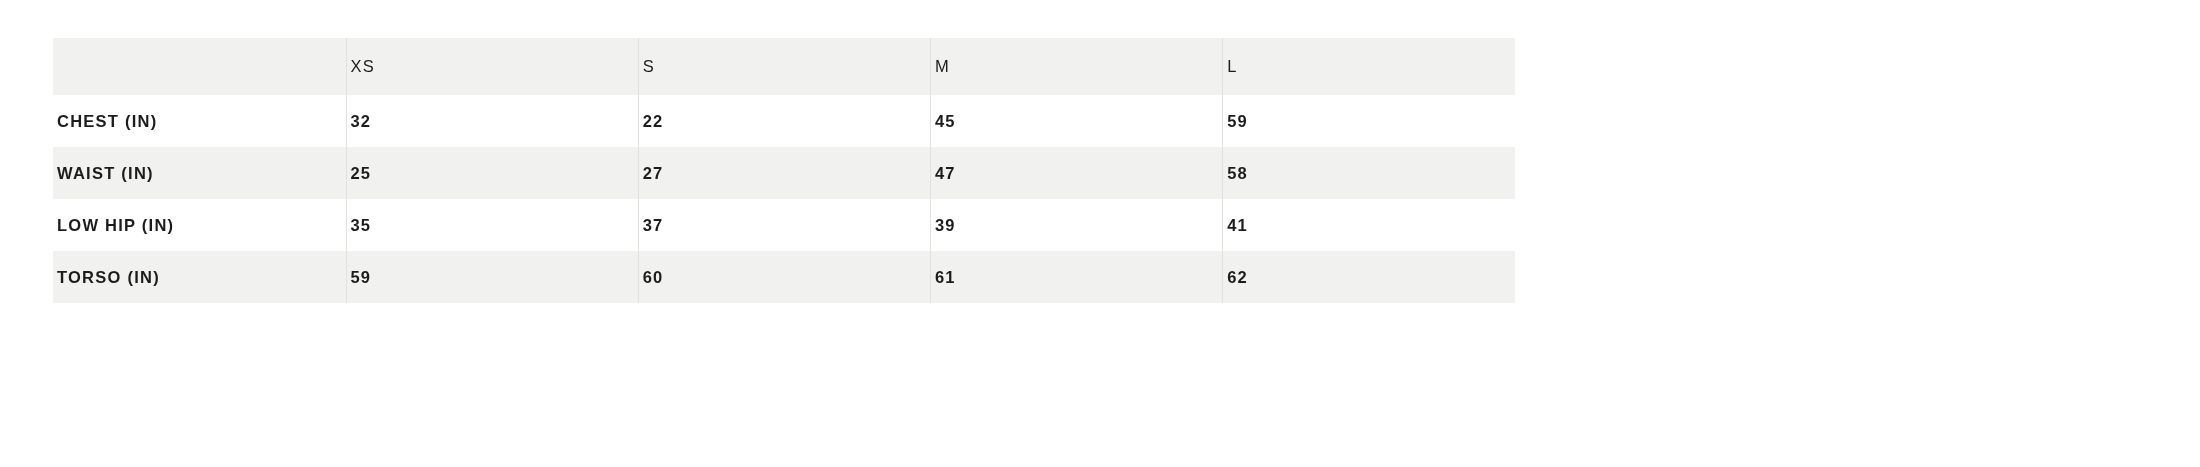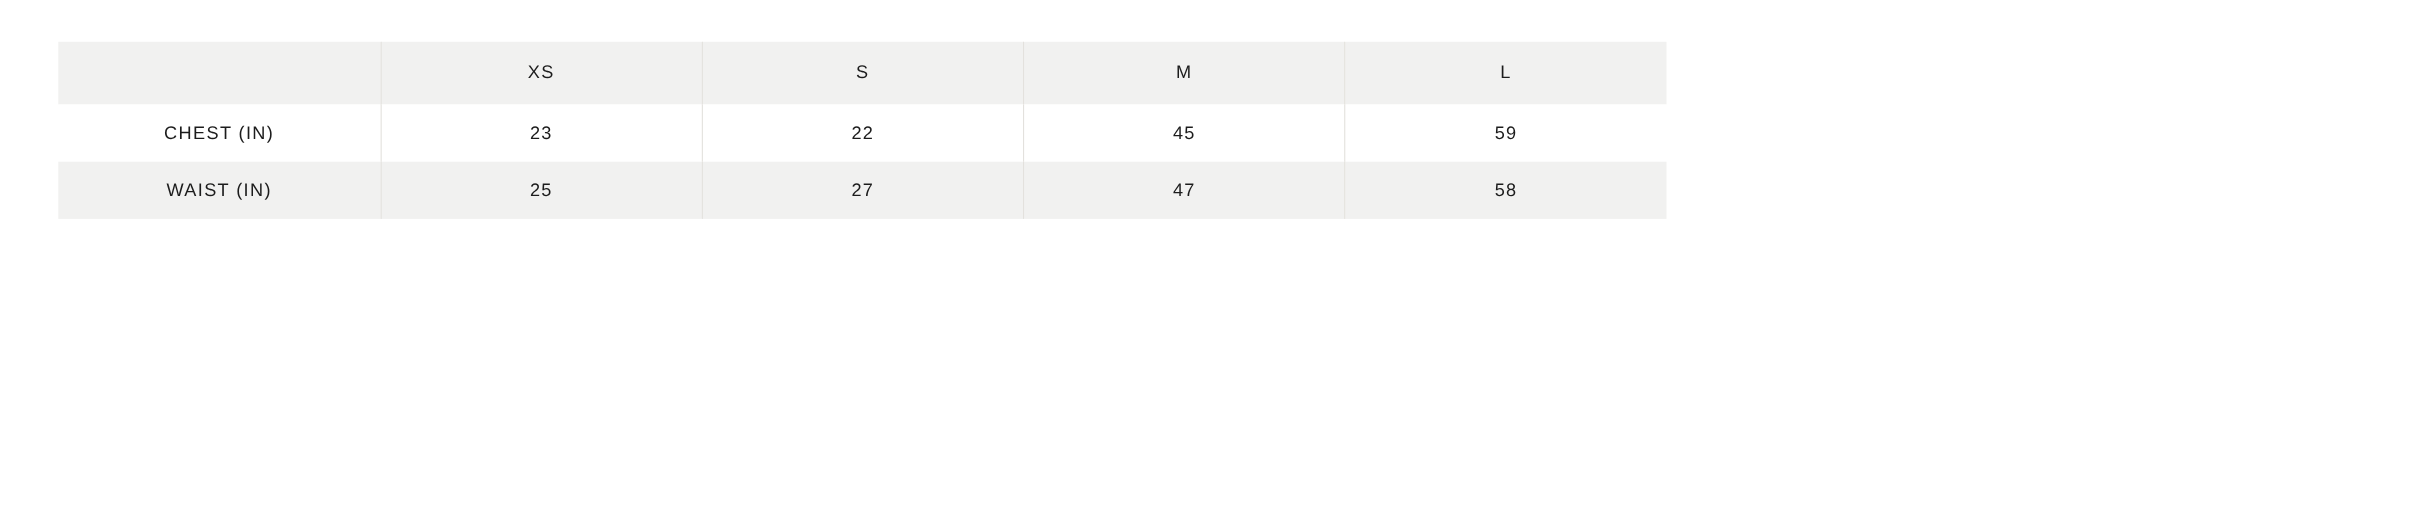--- a/index.html
+++ b/index.html
@@ -35,21 +35,21 @@
     table-layout: fixed;
   }
 
   table.size-chart col.label-col { width: 293px; }
   table.size-chart col.size-col  { width: 292.25px; }
 
   table.size-chart th,
   table.size-chart td {
     height: 50px;
     padding: 4px;
-    text-align: center;
+    text-align: left;
     vertical-align: middle;
     font-weight: normal;
     font-size: 16.5px;
     letter-spacing: 1.1px;
     color: #1c1c1c;
     border-right: 1px solid #e3e1dd;
     box-sizing: border-box;
   }
 
   table.size-chart th:last-child,
@@ -75,20 +75,21 @@
   table.size-chart tbody tr {
     background: #ffffff;
   }
   table.size-chart tbody tr.shaded {
     background: #f1f1f0;
     margin-top: 48px;
   }
 
   table.size-chart tbody td {
     height: 52px;
+    font-weight: bold;
   }
 
   table.size-chart tbody td.row-label {
     letter-spacing: 1.25px;
   }
 
   table.size-chart tbody td.value-cell {
     letter-spacing: 1.1px;
   }
 </style>
@@ -110,28 +111,42 @@
           <th class="corner-cell"></th>
           <th>XS</th>
           <th>S</th>
           <th>M</th>
           <th>L</th>
         </tr>
       </thead>
       <tbody>
         <tr class="plain">
           <td class="row-label">CHEST (IN)</td>
-          <td class="value-cell">23</td>
+          <td class="value-cell">32</td>
           <td class="value-cell">22</td>
           <td class="value-cell">45</td>
           <td class="value-cell">59</td>
         </tr>
         <tr class="shaded">
           <td class="row-label">WAIST (IN)</td>
           <td class="value-cell">25</td>
           <td class="value-cell">27</td>
           <td class="value-cell">47</td>
           <td class="value-cell">58</td>
         </tr>
+        <tr class="plain">
+          <td class="row-label">LOW HIP (IN)</td>
+          <td class="value-cell">35</td>
+          <td class="value-cell">37</td>
+          <td class="value-cell">39</td>
+          <td class="value-cell">41</td>
+        </tr>
+        <tr class="shaded">
+          <td class="row-label">TORSO (IN)</td>
+          <td class="value-cell">59</td>
+          <td class="value-cell">60</td>
+          <td class="value-cell">61</td>
+          <td class="value-cell">62</td>
+        </tr>
       </tbody>
     </table>
   </div>
 </div>
 
 </body></html>

